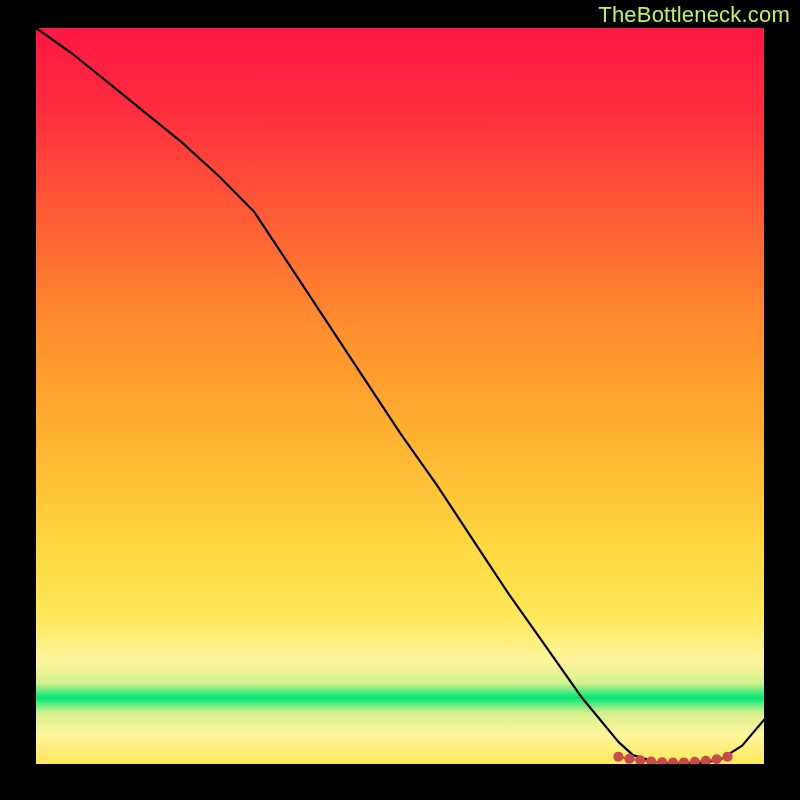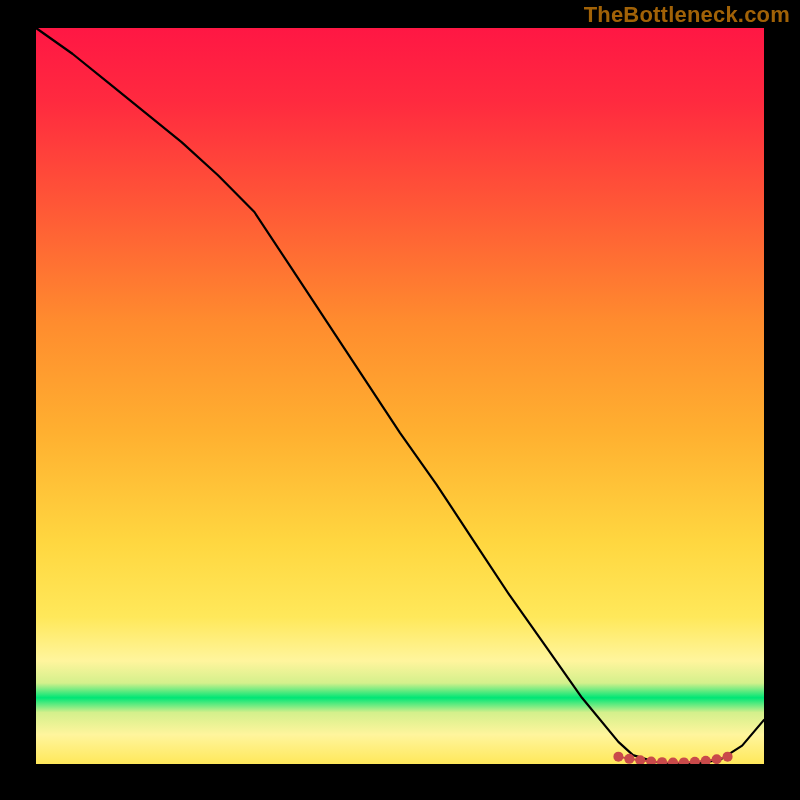--- a/index.html
+++ b/index.html
@@ -14,23 +14,23 @@
   .container {
     position: relative;
     width: 800px;
     height: 800px;
     background: #000;
   }
   .watermark {
     position: absolute;
     top: 2px;
     right: 10px;
-    color: #a16207;
+    color: #bef264;
     font-size: 22px;
-    font-weight: 700;
+    font-weight: 400;
     letter-spacing: 0.2px;
     z-index: 5;
   }
   svg.plot {
     position: absolute;
     left: 0;
     top: 0;
     width: 800px;
     height: 800px;
   }

